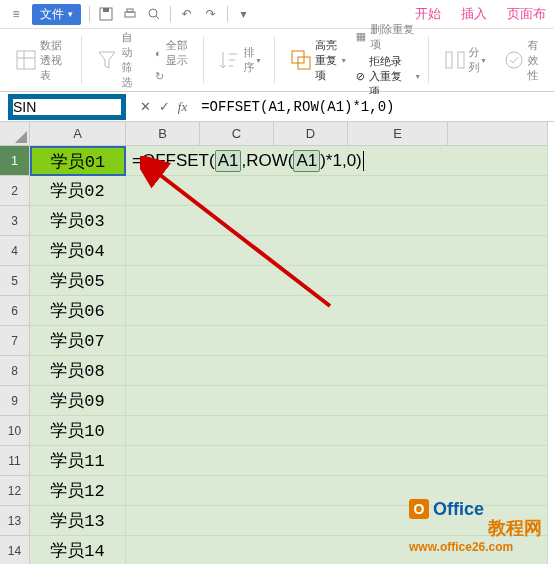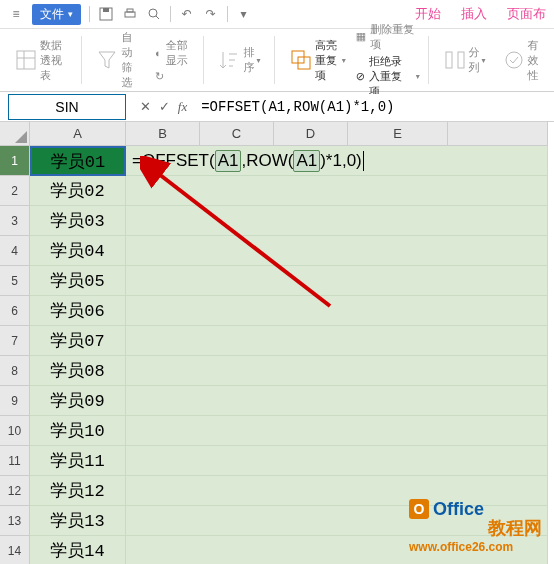--- a/index.html
+++ b/index.html
@@ -12,38 +12,38 @@
     .tabrow { display: flex; gap: 20px; margin-left: auto; font-size: 13px; color: #ec4899; align-items: center; }
     .ribbon { background: #fff; border-top: 1px solid #e0e0e0; border-bottom: 1px solid #d0d0d0; height: 64px; display: flex; align-items: center; padding: 0 8px; gap: 4px; }
     .ribbon-group { display: flex; flex-direction: row; align-items: center; color: #888; font-size: 11px; gap: 2px; padding: 0 6px; }
     .ribbon-group.active { color: #333; }
     .ribbon-icon { width: 24px; height: 24px; display: flex; align-items: center; justify-content: center; }
     .ribbon-sub { display: flex; flex-direction: column; gap: 2px; font-size: 11px; color: #888; padding: 0 4px; }
     .ribbon-sub-item { display: flex; align-items: center; gap: 4px; }
     .ribbon-sep { width: 1px; height: 48px; background: #e0e0e0; margin: 0 4px; }
     .dropdown-ind { font-size: 8px; color: #888; }
     .refbar { height: 30px; border-bottom: 1px solid #d0d0d0; display: flex; align-items: center; }
-    .namebox { width: 118px; height: 26px; border: 1px solid #0369a1; margin: 0 8px; display: flex; align-items: center; justify-content: center; font-family: "Courier New", monospace; font-size: 14px; background: #fff; }
+    .namebox { width: 118px; height: 26px; border: 5px solid #0369a1; margin: 0 8px; display: flex; align-items: center; justify-content: flex-start; font-family: "Courier New", monospace; font-size: 14px; background: #fff; }
     .fx-btns { display: flex; gap: 8px; align-items: center; color: #666; font-size: 13px; padding: 0 6px; }
     .fx-label { font-style: italic; font-family: Georgia, serif; }
     .formula-input { flex: 1; height: 26px; border: none; font-family: "Courier New", monospace; font-size: 14px; padding: 0 8px; outline: none; }
     .selectall-tri { width: 30px; height: 24px; border: 1px solid #ccc; border-left: none; border-top: none; position: relative; background: #e8e8e8; }
     .selectall-tri::after { content: ""; position: absolute; right: 2px; bottom: 2px; width: 0; height: 0; border-left: 12px solid transparent; border-bottom: 12px solid #999; }
     .grid-wrap { position: relative; }
     .col-headers { display: flex; height: 24px; }
     .col-header { border: 1px solid #ccc; border-left: none; border-top: none; display: flex; align-items: center; justify-content: center; font-size: 13px; background: #e8e8e8; color: #444; }
     .col-a { width: 96px; } .col-b { width: 74px; } .col-c { width: 74px; } .col-d { width: 74px; } .col-e { width: 100px; } .col-f { width: 100px; }
     .grid-body { position: relative; }
     .row { display: flex; height: 30px; }
     .row-header { width: 30px; border: 1px solid #ccc; border-left: none; border-top: none; display: flex; align-items: center; justify-content: center; font-size: 12px; background: #e8e8e8; color: #444; }
     .cell { border: 1px solid #c9dbc2; border-left: none; border-top: none; background: #dce9d5; display: flex; align-items: center; padding: 0 6px; font-family: "SimSun","Courier New", monospace; font-size: 17px; color: #000; }
     .cell.colA { width: 96px; justify-content: center; }
     .cell.rest { width: 422px; }
     .row.first .row-header { background: #5a8c5a; color: #fff; }
-    .cell.a1 { border: 2px solid #2d67b2; background: #15803d; }
+    .cell.a1 { border: 2px solid #2d67b2; background: #84cc16; }
     .formula-overlay { position: absolute; left: 132px; top: 1px; height: 28px; background: #dce9d5; font-family: "Courier New", monospace; font-size: 17px; display: flex; align-items: center; white-space: pre; z-index: 5; }
     .formula-overlay .reftok { border: 1px solid #5a8c5a; background: #cde0cd; border-radius: 2px; padding: 0 2px; }
     .formula-overlay .cursor { display: inline-block; width: 1px; height: 20px; background: #000; margin-left: 1px; animation: blink 1s step-start infinite; }
     @keyframes blink { 50% { opacity: 0; } }
     .arrow-svg { position: absolute; left: 140px; top: 10px; z-index: 6; pointer-events: none; }
     .watermark { position: absolute; right: 12px; bottom: 10px; text-align: left; font-family: Arial, sans-serif; z-index: 10; }
     .wm-line1 { font-size: 18px; font-weight: bold; color: #0b5aa6; display: flex; align-items: center; gap: 4px; }
     .wm-line1 .o-logo { width: 20px; height: 20px; background: #e07b00; color: #fff; display: inline-flex; align-items: center; justify-content: center; font-weight: bold; border-radius: 3px; font-size: 14px; }
     .wm-line1 .suffix { color: #e07b00; margin-top: 38px; }
     .wm-line2 { font-size: 12px; color: #e07b00; font-weight: bold; }

